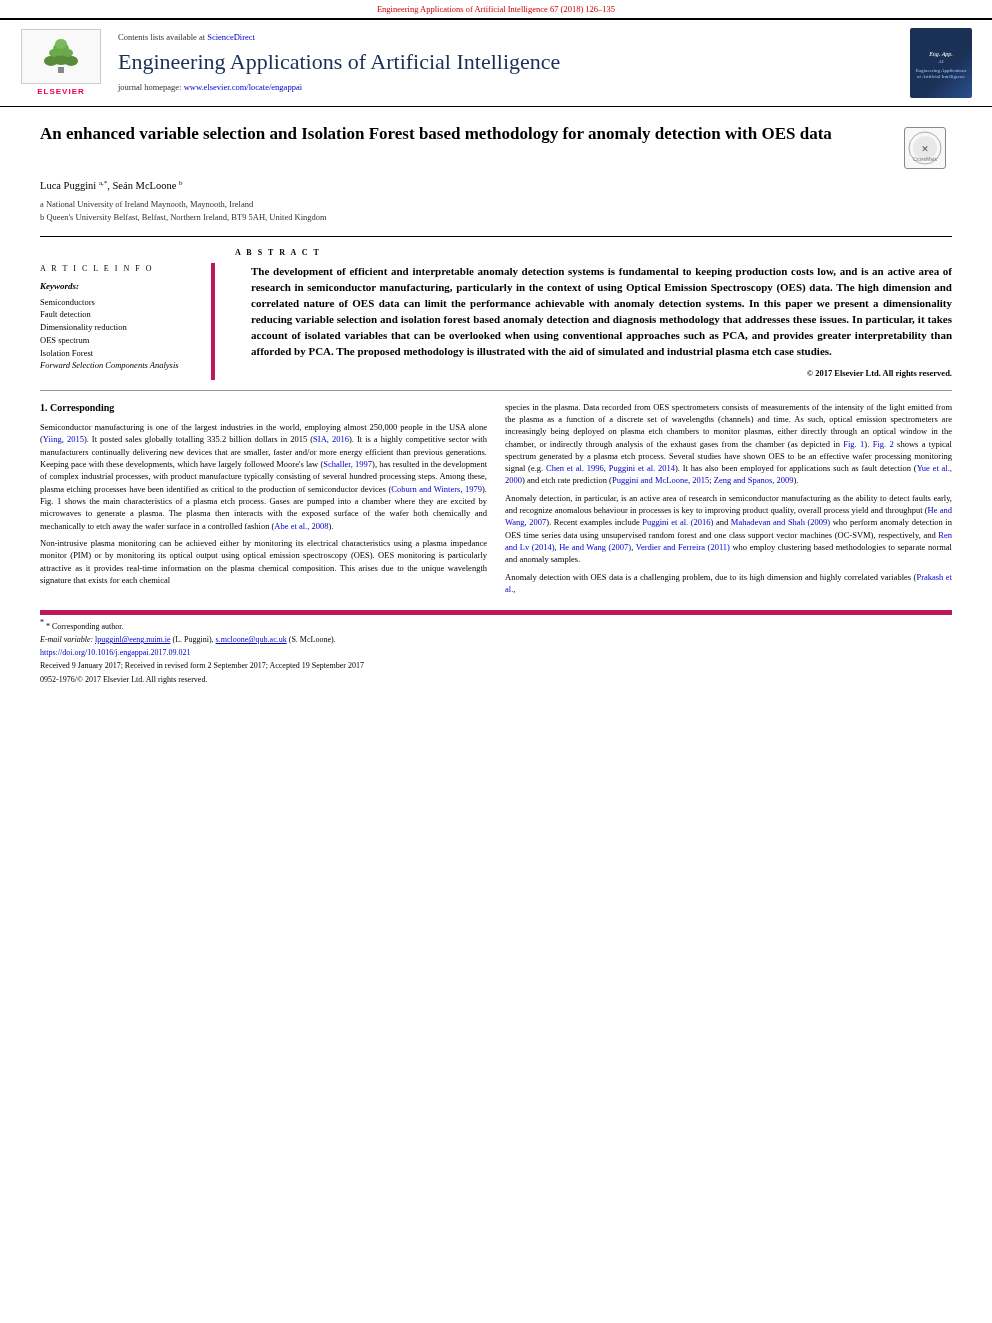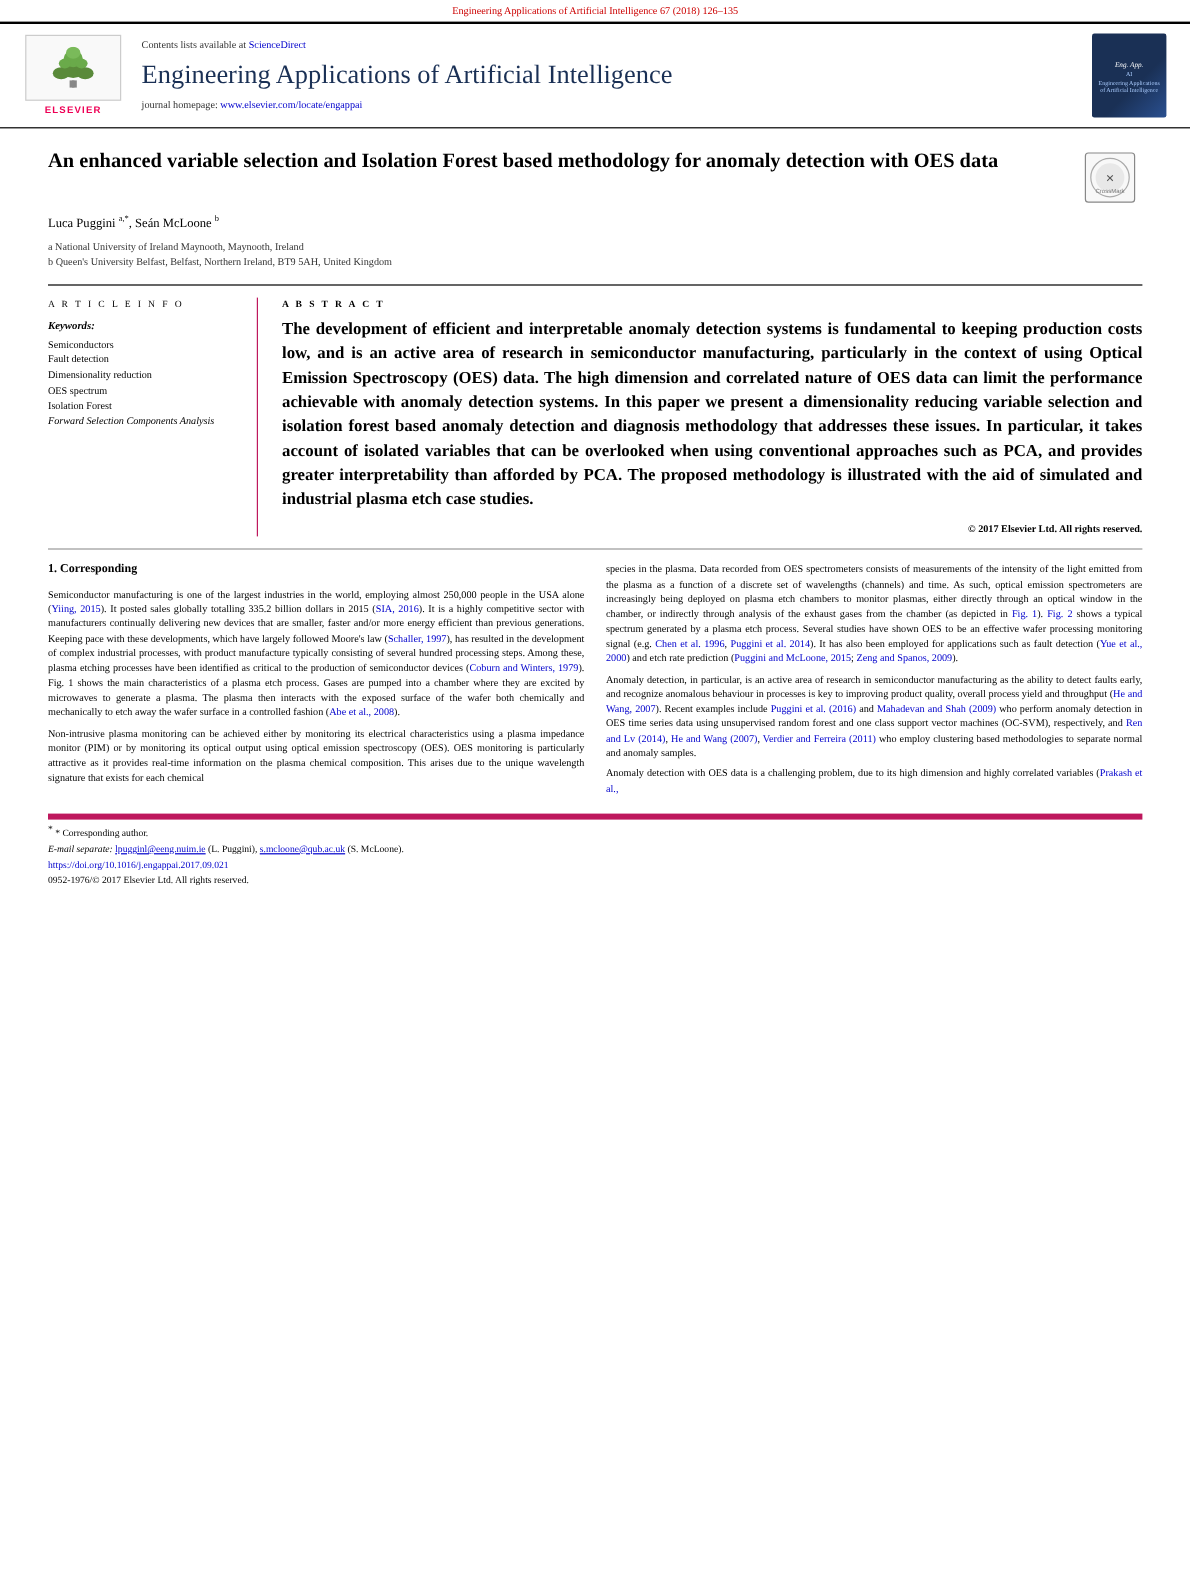--- a/index.html
+++ b/index.html
@@ -147,22 +147,23 @@
     .article-body {
       border-top: 1px solid #000;
       padding-top: 10px;
       display: flex;
       gap: 20px;
       margin-bottom: 10px;
     }
     .article-info {
       width: 175px;
       flex-shrink: 0;
-      border-right: 1px solid #be185d;
+      border-right: 4px solid #be185d;
       padding-right: 12px;
+      margin-top: 16px;
     }
     .article-info-title {
       font-size: 8px;
       letter-spacing: 2px;
       text-transform: uppercase;
       margin-bottom: 6px;
       color: #000;
     }
     .keywords-title {
       font-style: italic;
@@ -179,23 +180,24 @@
       font-weight: bold;
     }
     .abstract-title {
       font-size: 8px;
       letter-spacing: 2px;
       text-transform: uppercase;
       margin-bottom: 6px;
       color: #000;
     }
     .abstract-text {
-      font-size: 14px;
+      font-size: 11px;
       line-height: 1.45;
       text-align: justify;
+      margin-left: 16px;
     }
     .copyright {
       text-align: right;
       font-size: 8.5px;
       margin-top: 8px;
       color: #000;
     }
     .main-columns {
       border-top: 1px solid #999;
       padding-top: 10px;
@@ -352,25 +354,26 @@
         <p>Anomaly detection, in particular, is an active area of research in semiconductor manufacturing as the ability to detect faults early, and recognize anomalous behaviour in processes is key to improving product quality, overall process yield and throughput (<a href="#" class="blue-link">He and Wang, 2007</a>). Recent examples include <a href="#" class="blue-link">Puggini et al. (2016)</a> and <a href="#" class="blue-link">Mahadevan and Shah (2009)</a> who perform anomaly detection in OES time series data using unsupervised random forest and one class support vector machines (OC-SVM), respectively, and <a href="#" class="blue-link">Ren and Lv (2014)</a>, <a href="#" class="blue-link">He and Wang (2007)</a>, <a href="#" class="blue-link">Verdier and Ferreira (2011)</a> who employ clustering based methodologies to separate normal and anomaly samples.</p>
         <p>Anomaly detection with OES data is a challenging problem, due to its high dimension and highly correlated variables (<a href="#" class="blue-link">Prakash et al.,</a></p>
       </div>
     </div>
 
   </div>
 
   <div class="footer-section">
     <p><span class="footnote-star">*</span> <span>* Corresponding author.</span></p>
     <p>
-      <em>E-mail separate:</em>
+      <em>E-mail variable:</em>
       <a href="#" class="blue-link">lpugginl@eeng.nuim.ie</a>
       <span>(L. Puggini),</span>
       <a href="#" class="blue-link">s.mcloone@qub.ac.uk</a>
       <span>(S. McLoone).</span>
     </p>
     <p class="footer-doi">
       <a href="#" class="blue-link">https://doi.org/10.1016/j.engappai.2017.09.021</a>
     </p>
+    <p>Received 9 January 2017; Received in revised form 2 September 2017; Accepted 19 September 2017</p>
     <p>0952-1976/© 2017 Elsevier Ltd. All rights reserved.</p>
   </div>
 
 </div>
 
 </body></html>

